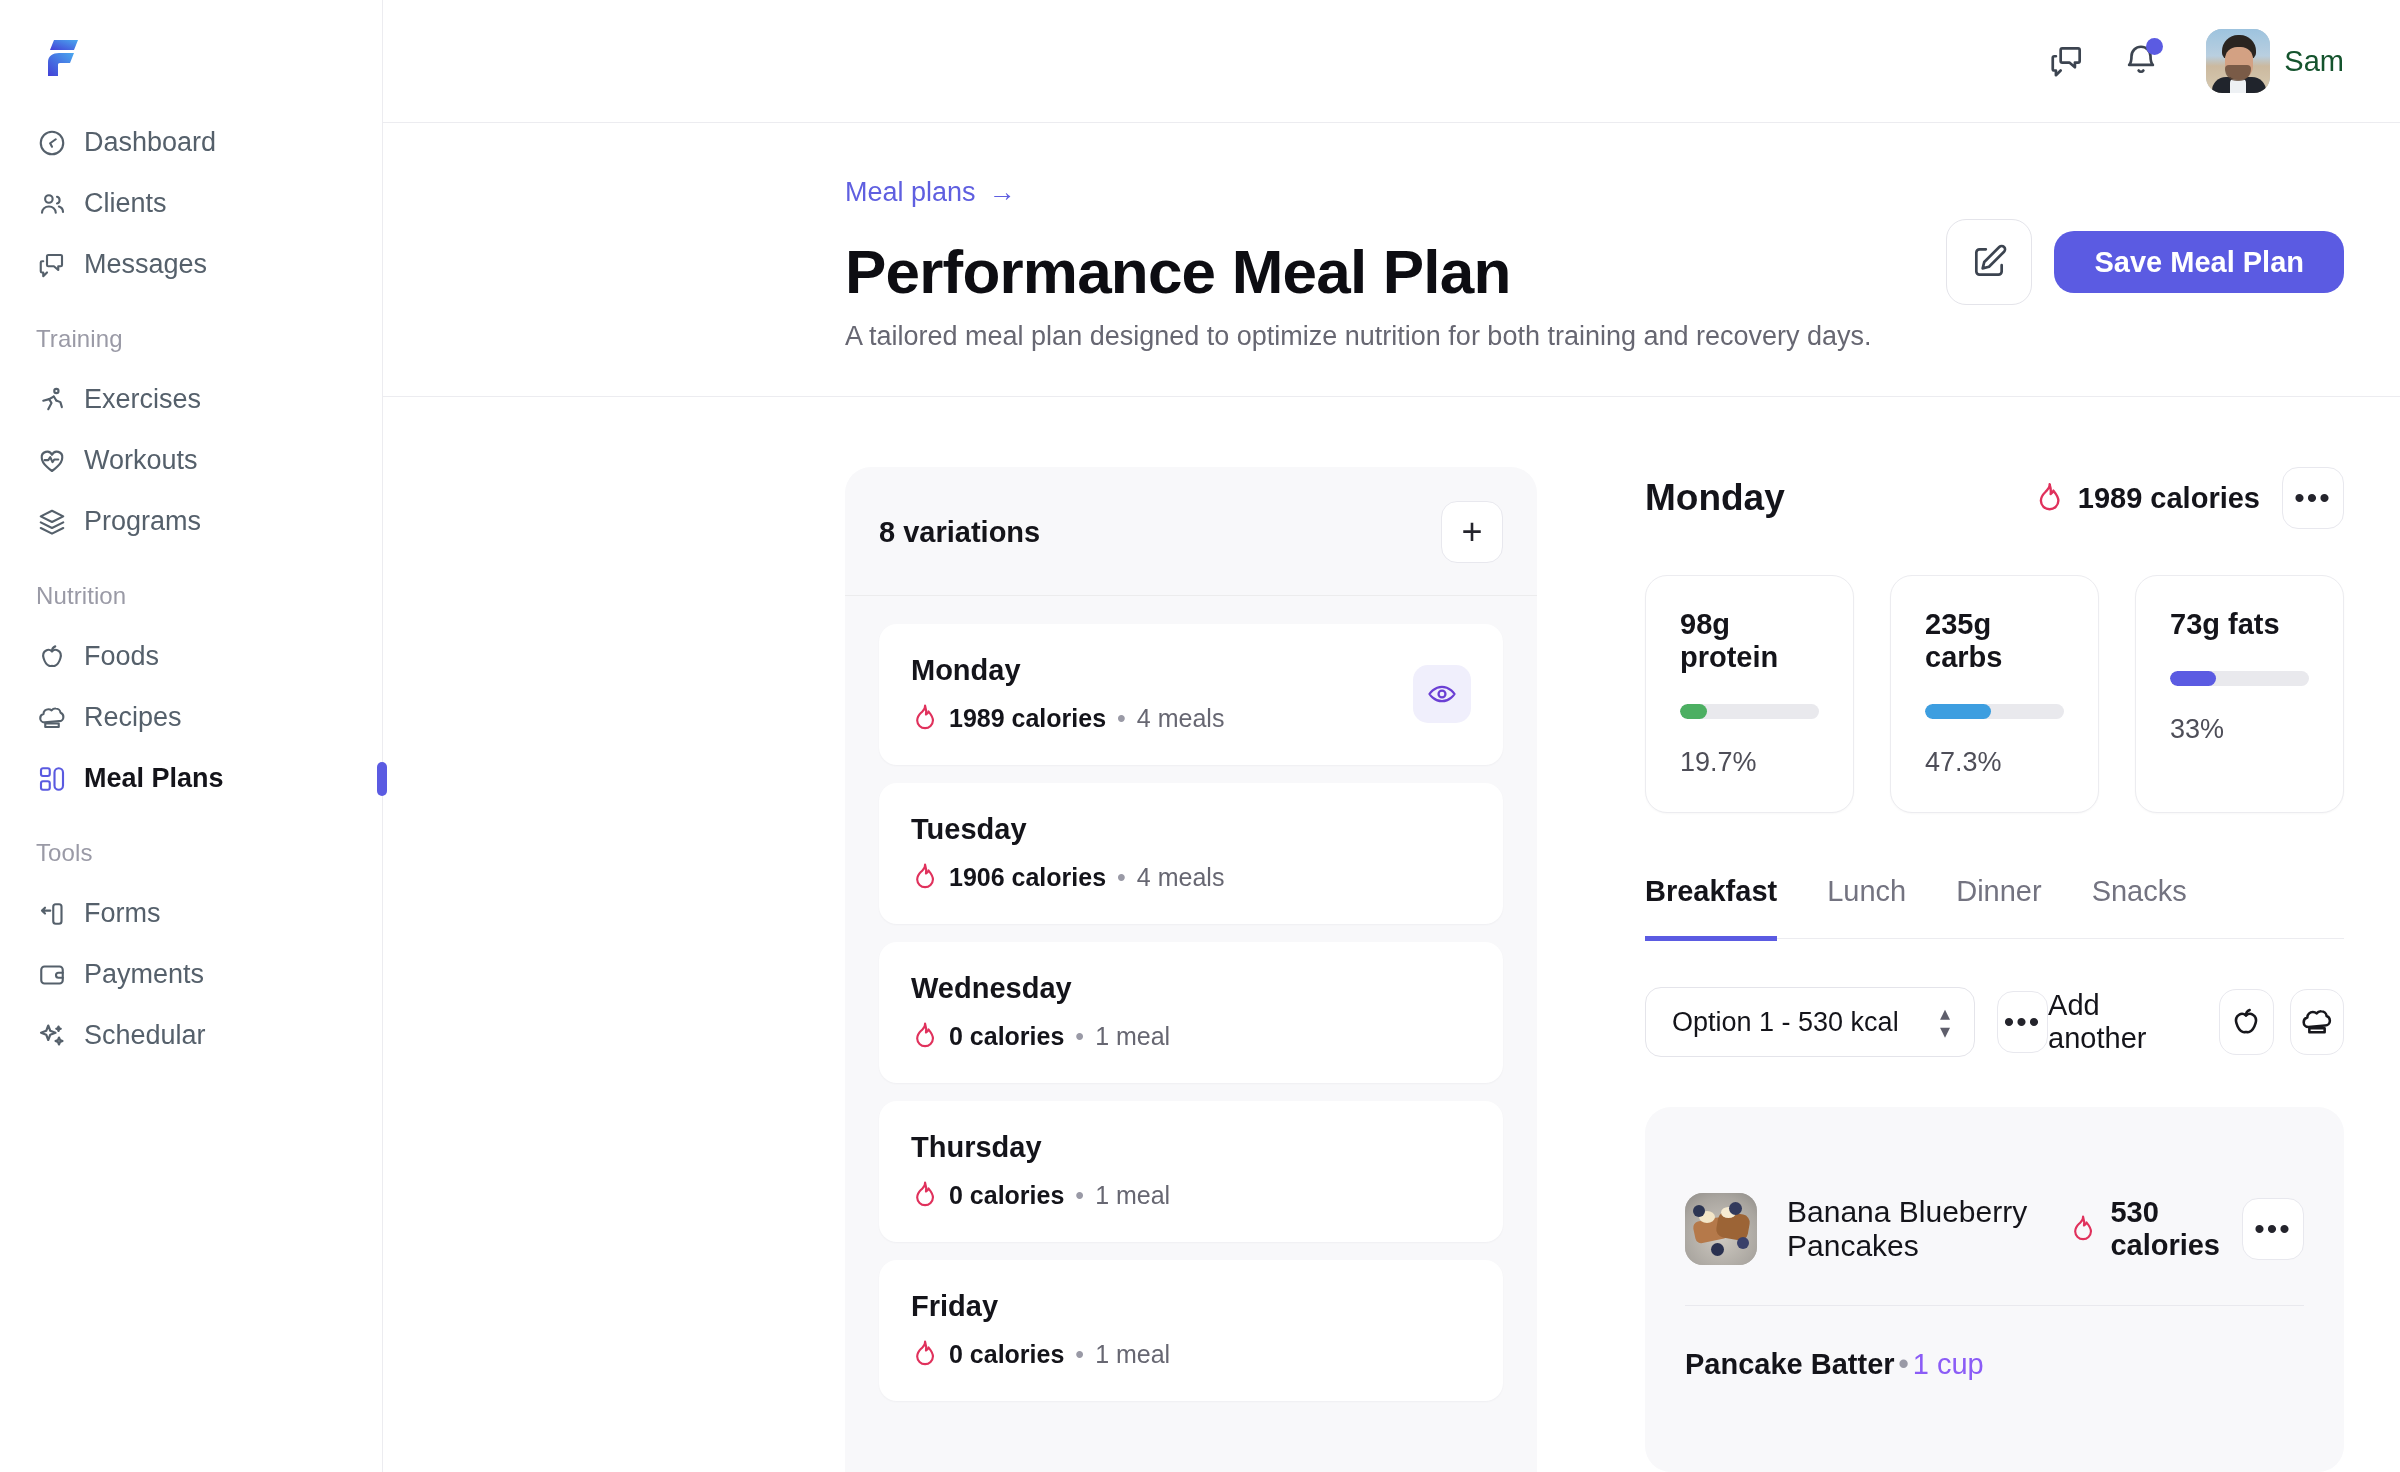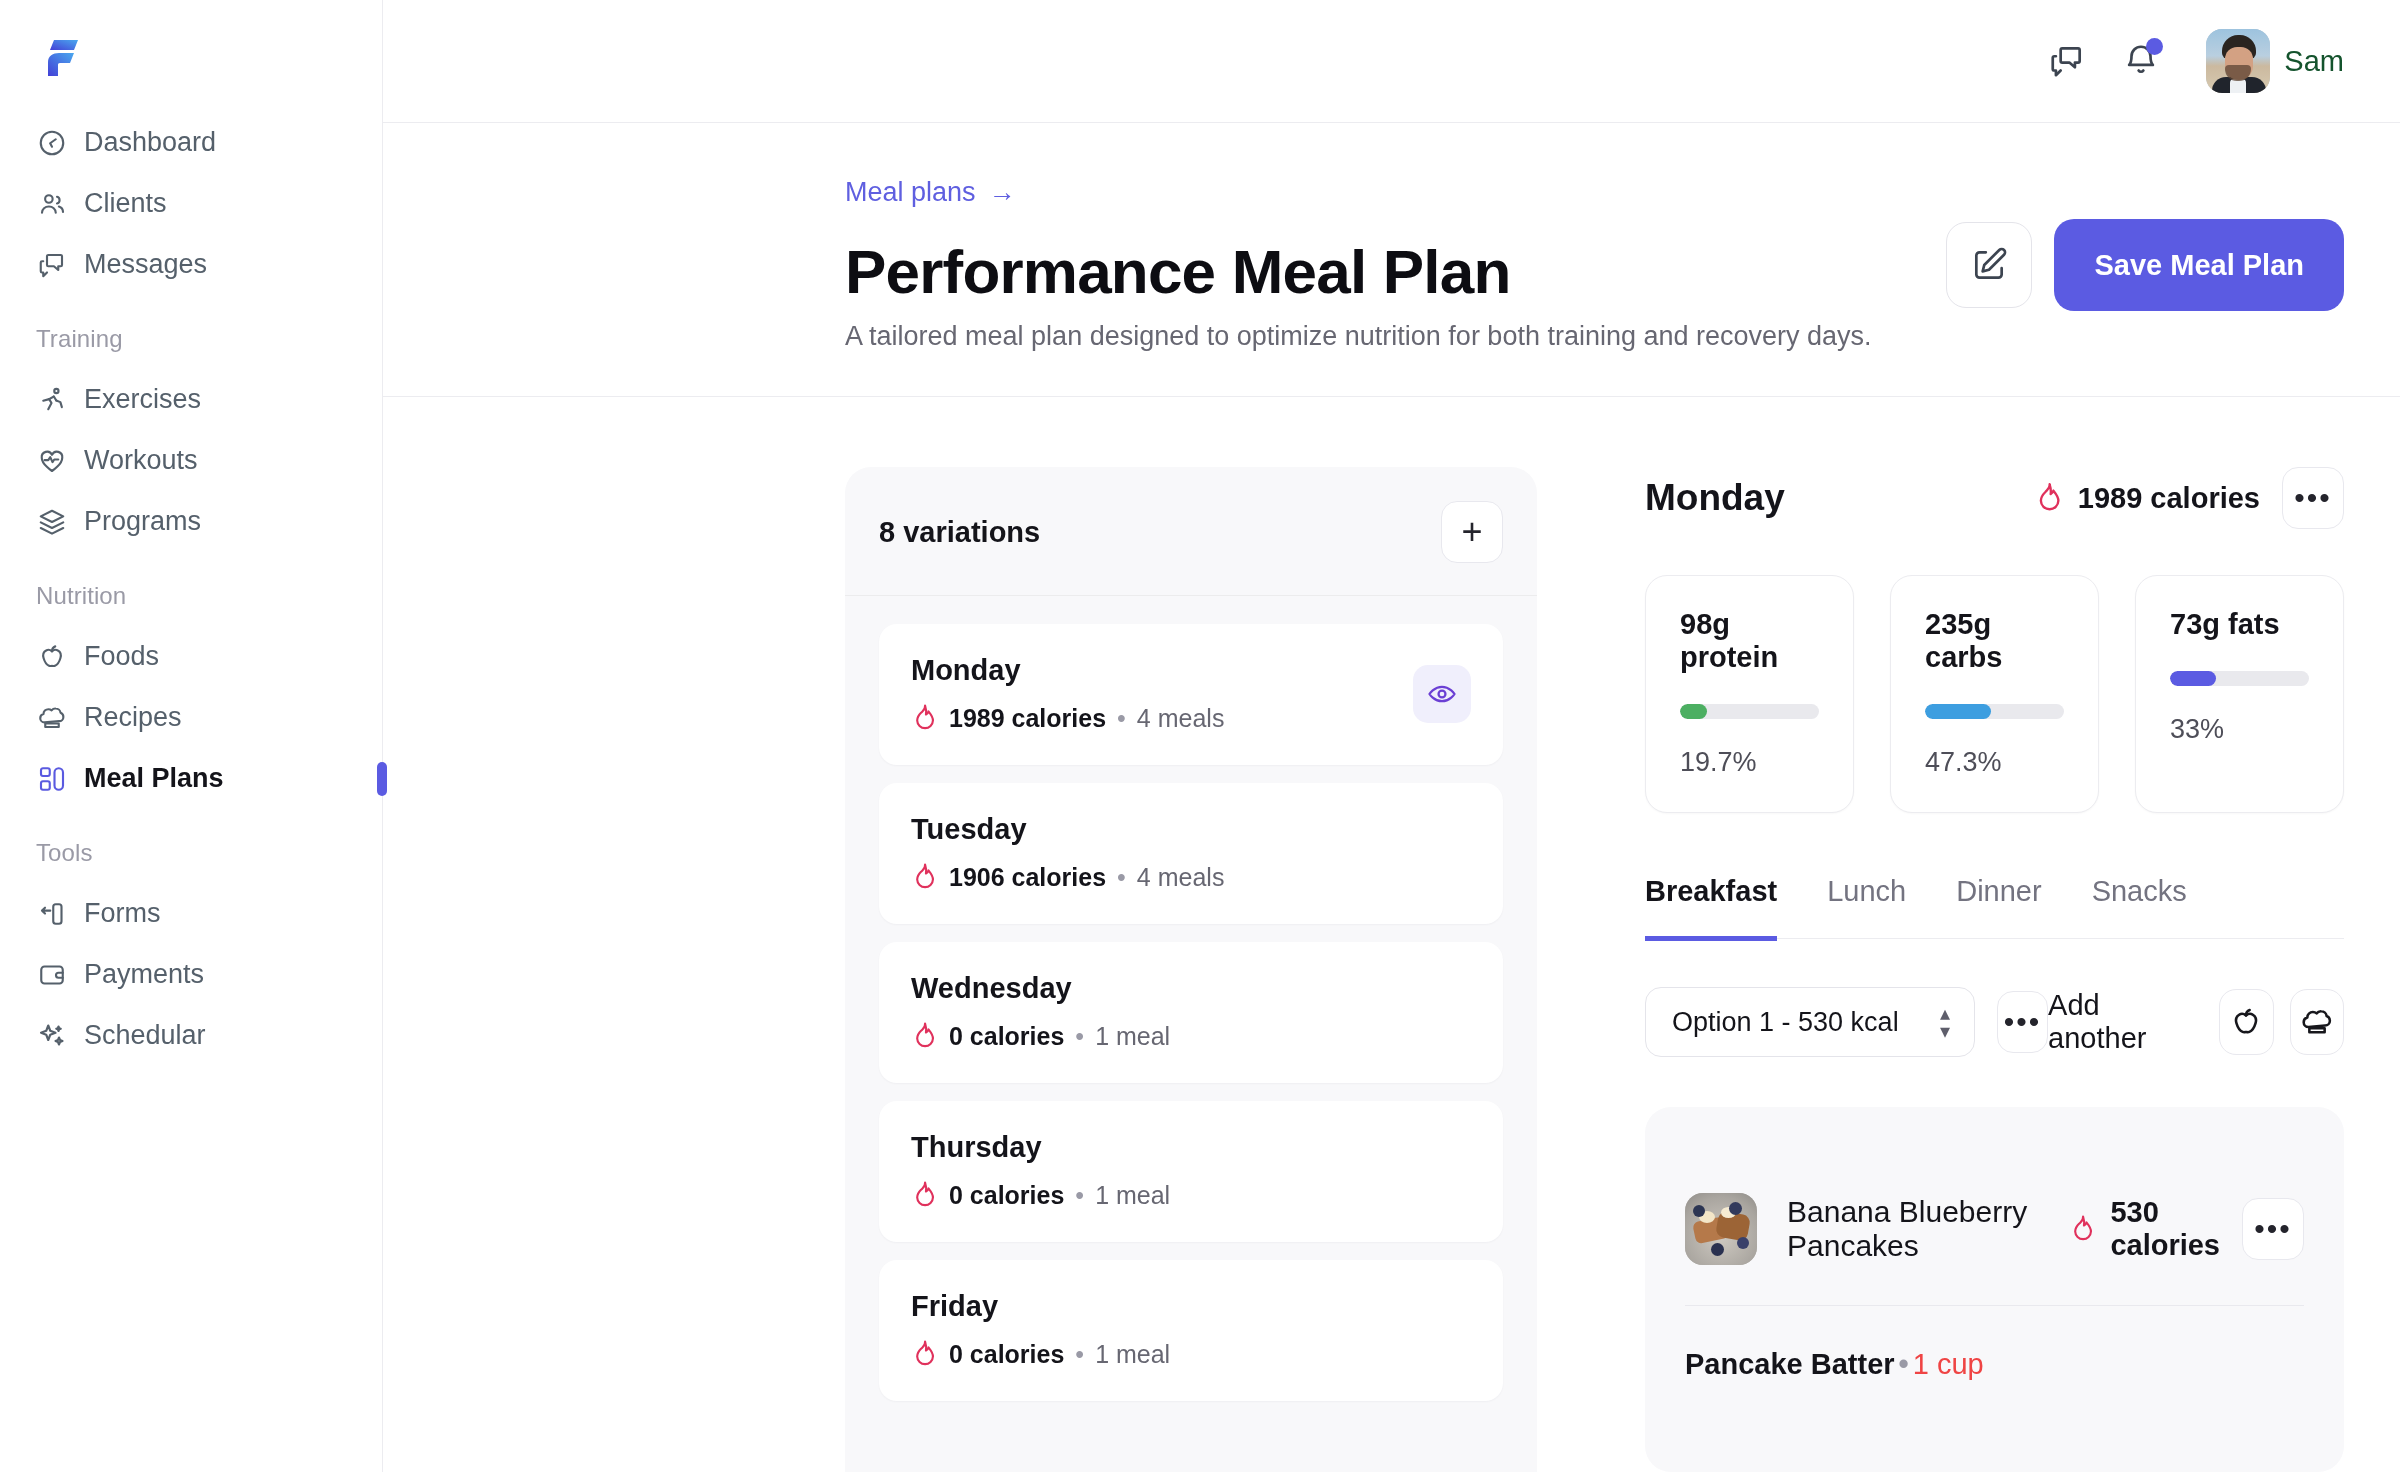--- a/index.html
+++ b/index.html
@@ -95,21 +95,21 @@
   }
   .page-sub { font-size: 27px; color: #676772; font-weight: 400; }
   .head-actions { display: flex; align-items: center; gap: 22px; padding-top: 42px; }
   .icon-btn-lg {
     width: 86px; height: 86px; border-radius: 20px; background: #fff;
     border: 1px solid #e4e4ea; display: flex; align-items: center; justify-content: center;
     cursor: pointer; color:#3c4450;
   }
   .icon-btn-lg svg { width: 38px; height: 38px; }
   .btn-primary {
-    height: 92px; padding: 0 40px; border-radius: 20px; border: none;
+    height: 62px; padding: 0 40px; border-radius: 20px; border: none;
     background: #5b5be2; color: #fff; font-size: 29px; font-weight: 700;
     font-family: inherit; cursor: pointer; display:flex; align-items:center;
   }
 
   
   .content { display: flex; flex: 1 1 auto; min-height: 0; padding: 70px 56px 0 462px; gap: 0; }
   .content-inner { display:flex; width:100%; min-height:0; }
 
   
   .variations {
@@ -218,21 +218,21 @@
   .meal-thumb .cr1 { position:absolute; left:14px; top:18px; width:16px; height:12px; background:#f3e6c8; border-radius:50%; }
   .meal-thumb .cr2 { position:absolute; left:36px; top:14px; width:15px; height:11px; background:#f6ebd2; border-radius:50%; }
   .meal-thumb .b1 { position:absolute; left:8px; top:12px; width:12px; height:12px; background:#2c3553; border-radius:50%; }
   .meal-thumb .b2 { position:absolute; left:44px; top:9px; width:13px; height:13px; background:#323a5c; border-radius:50%; }
   .meal-thumb .b3 { position:absolute; left:26px; top:50px; width:13px; height:13px; background:#2a3150; border-radius:50%; }
   .meal-thumb .b4 { position:absolute; left:52px; top:44px; width:12px; height:12px; background:#39406a; border-radius:50%; }
   .meal-name { font-size: 30px; color: #14141a; font-weight: 500; }
   .meal-right { display: flex; align-items: center; gap: 22px; }
   .meal-cal { display: flex; align-items: center; gap: 14px; font-size: 29px; font-weight: 600; color: #14141a; }
   .ing-row { padding-top: 42px; font-size: 29px; color: #14141a; font-weight: 600; display:flex; align-items:center; gap:4px; }
-  .ing-qty { color:#ef4444; font-weight:400; }
+  .ing-qty { color:#8b5cf6; font-weight:400; }
   .ing-dot { color:#9a9aa6; }
 </style>
 </head>
 <body>
 
 <div class="app">
 
   <aside class="sidebar">
     <div class="logo-wrap">
       <svg class="logo" viewBox="0 0 52 44">

